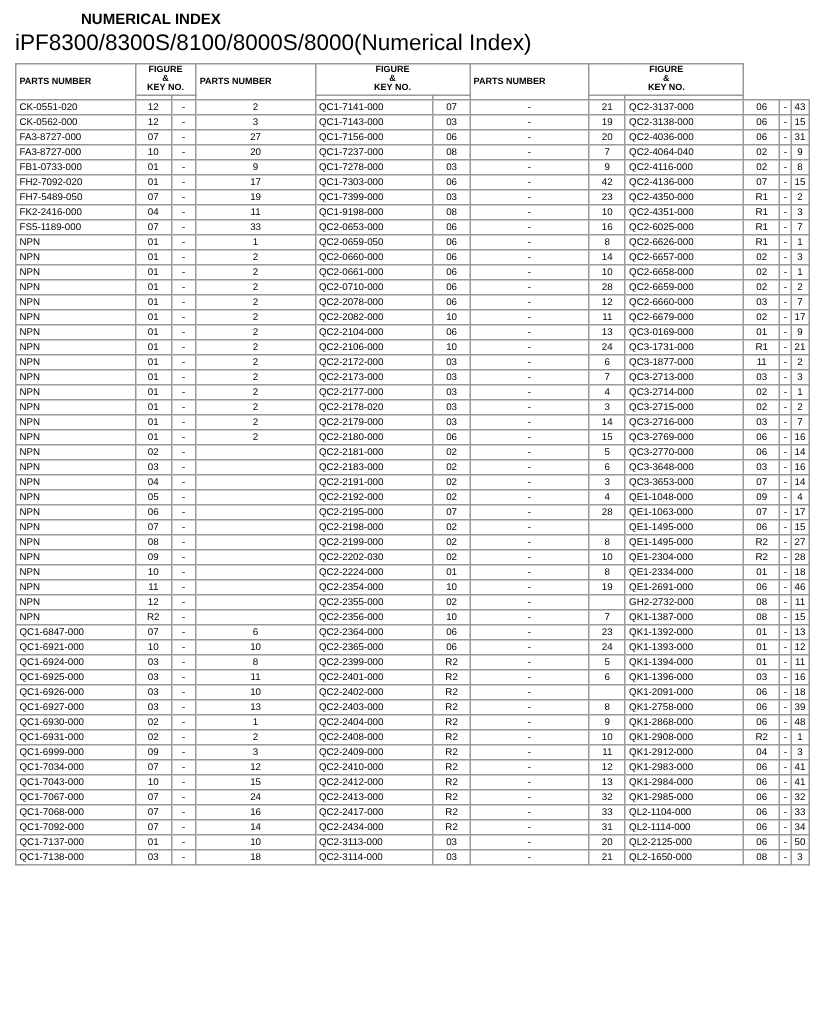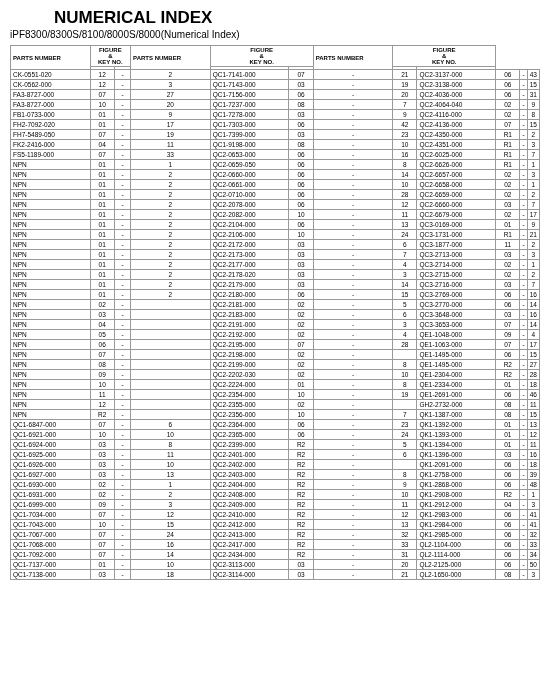--- a/index.html
+++ b/index.html
@@ -5,27 +5,27 @@
     * { margin: 0; padding: 0; box-sizing: border-box; }
     body {
       font-family: Arial, Helvetica, sans-serif;
       font-size: 7px;
       background: #fff;
       width: 550px;
       min-height: 690px;
       padding: 8px 10px;
     }
     h1.page-title {
-      font-size: 17px;
+      font-size: 10px;
       font-weight: bold;
       margin-bottom: 1px;
       padding-left: 44px;
     }
     h2.page-subtitle {
-      font-size: 10px;
+      font-size: 15px;
       font-weight: normal;
       margin-bottom: 5px;
     }
     table {
       width: 100%;
       border-collapse: collapse;
     }
     table th, table td {
       border: 0.5px solid #999;
       padding: 1px 2px;

